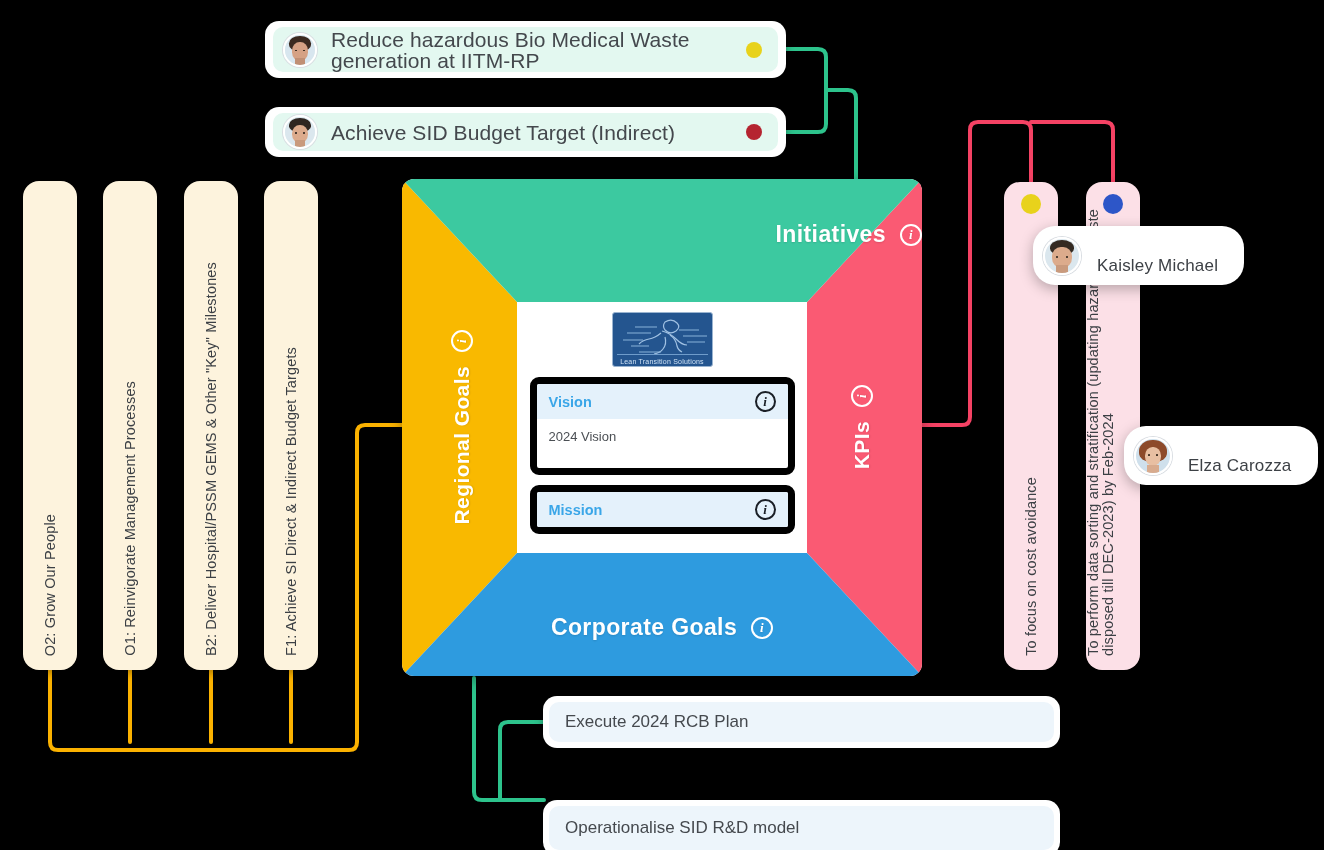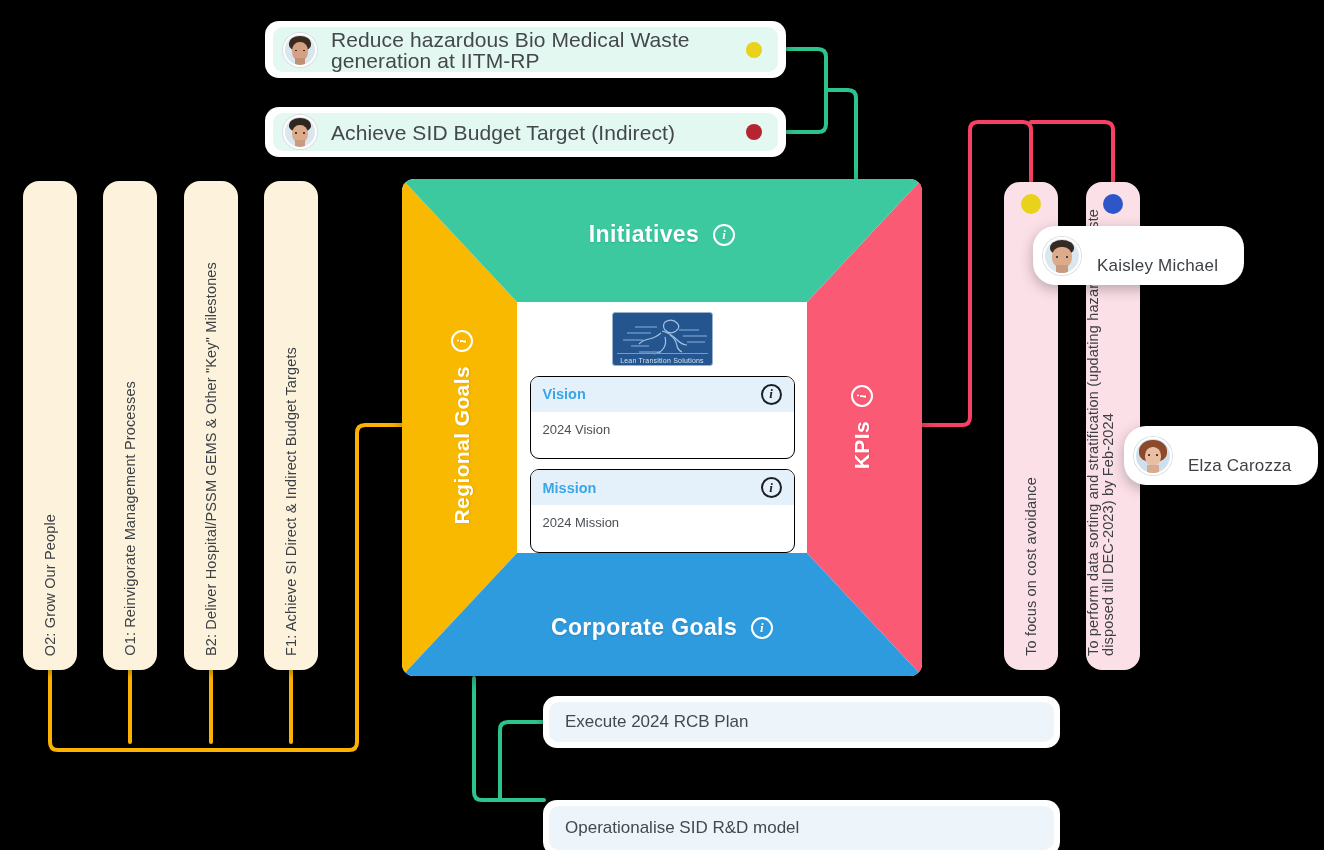--- a/index.html
+++ b/index.html
@@ -109,21 +109,21 @@
   .q-bottom { left:0; bottom:0;width:520px; height:123px; }
   .q-left   { left:0; top:0;   width:115px; height:497px; }
   .q-right  { right:0;top:0;   width:115px; height:497px; }
 
   .band-label {
     position: absolute; z-index: 2;
     color: #fff; font-weight: bold; letter-spacing: .4px;
     display: flex; align-items: center; gap: 14px;
     text-shadow: 0 1px 2px rgba(0,0,0,.12);
   }
-  #lbl-init { top: 42px; left: 0; width: 520px; justify-content: center; font-size: 23px; }
+  #lbl-init { top: 42px; left: 0; width: 520px; justify-content: flex-end; font-size: 23px; }
   #lbl-corp { bottom: 35px; left: 0; width: 520px; justify-content: center; font-size: 23px; }
   #lbl-reg  { left: 46px; top: 0; height: 497px; width: 28px;
               flex-direction: column; justify-content: center; font-size: 21px; }
   #lbl-kpi  { right: 46px; top: 0; height: 497px; width: 28px;
               flex-direction: column; justify-content: center; font-size: 21px; }
   #lbl-reg .vt, #lbl-kpi .vt {
     writing-mode: vertical-rl; transform: rotate(180deg); white-space: nowrap;
   }
 
   .info-ico {
@@ -155,21 +155,21 @@
     text-align: center; font-size: 7px; color: #cfe2f5;
     letter-spacing: .2px; font-family: "Liberation Sans", sans-serif;
   }
   #brand-logo .lg-bar {
     position: absolute; bottom: 11px; left: 4px; right: 4px; height: 1px;
     background: #6f9ccb;
   }
 
   .vm-card {
     width: 265px; margin-top: 10px;
-    background: #fff; border: 1px solid #000000; border-radius: 9px;
+    background: #fff; border: 7px solid #000000; border-radius: 9px;
     overflow: hidden;
   }
   .vm-head {
     display: flex; align-items: center; justify-content: space-between;
     background: #e4f1fb; padding: 7px 12px;
   }
   .vm-head .t { color: #3aa6e8; font-weight: bold; font-size: 14.5px; }
   .vm-info {
     width: 21px; height: 21px; border-radius: 50%;
     border: 2px solid #1a1f26; color: #1a1f26;
@@ -322,21 +322,20 @@
           <span class="vm-info">i</span>
         </div>
         <div class="vm-body">2024 Vision</div>
       </div>
 
       <div class="vm-card">
         <div class="vm-head">
           <span class="t">Mission</span>
           <span class="vm-info">i</span>
         </div>
-        <div class="vm-body">2024 Mission</div>
       </div>
     </div>
   </div>
 
   <div class="card bot-card" style="left:543px; top:696px; width:517px; height:52px;">
     <div class="bot-inner">Execute 2024 RCB Plan</div>
   </div>
   <div class="card bot-card" style="left:543px; top:800px; width:517px; height:56px;">
     <div class="bot-inner">Operationalise SID R&amp;D model</div>
   </div>

